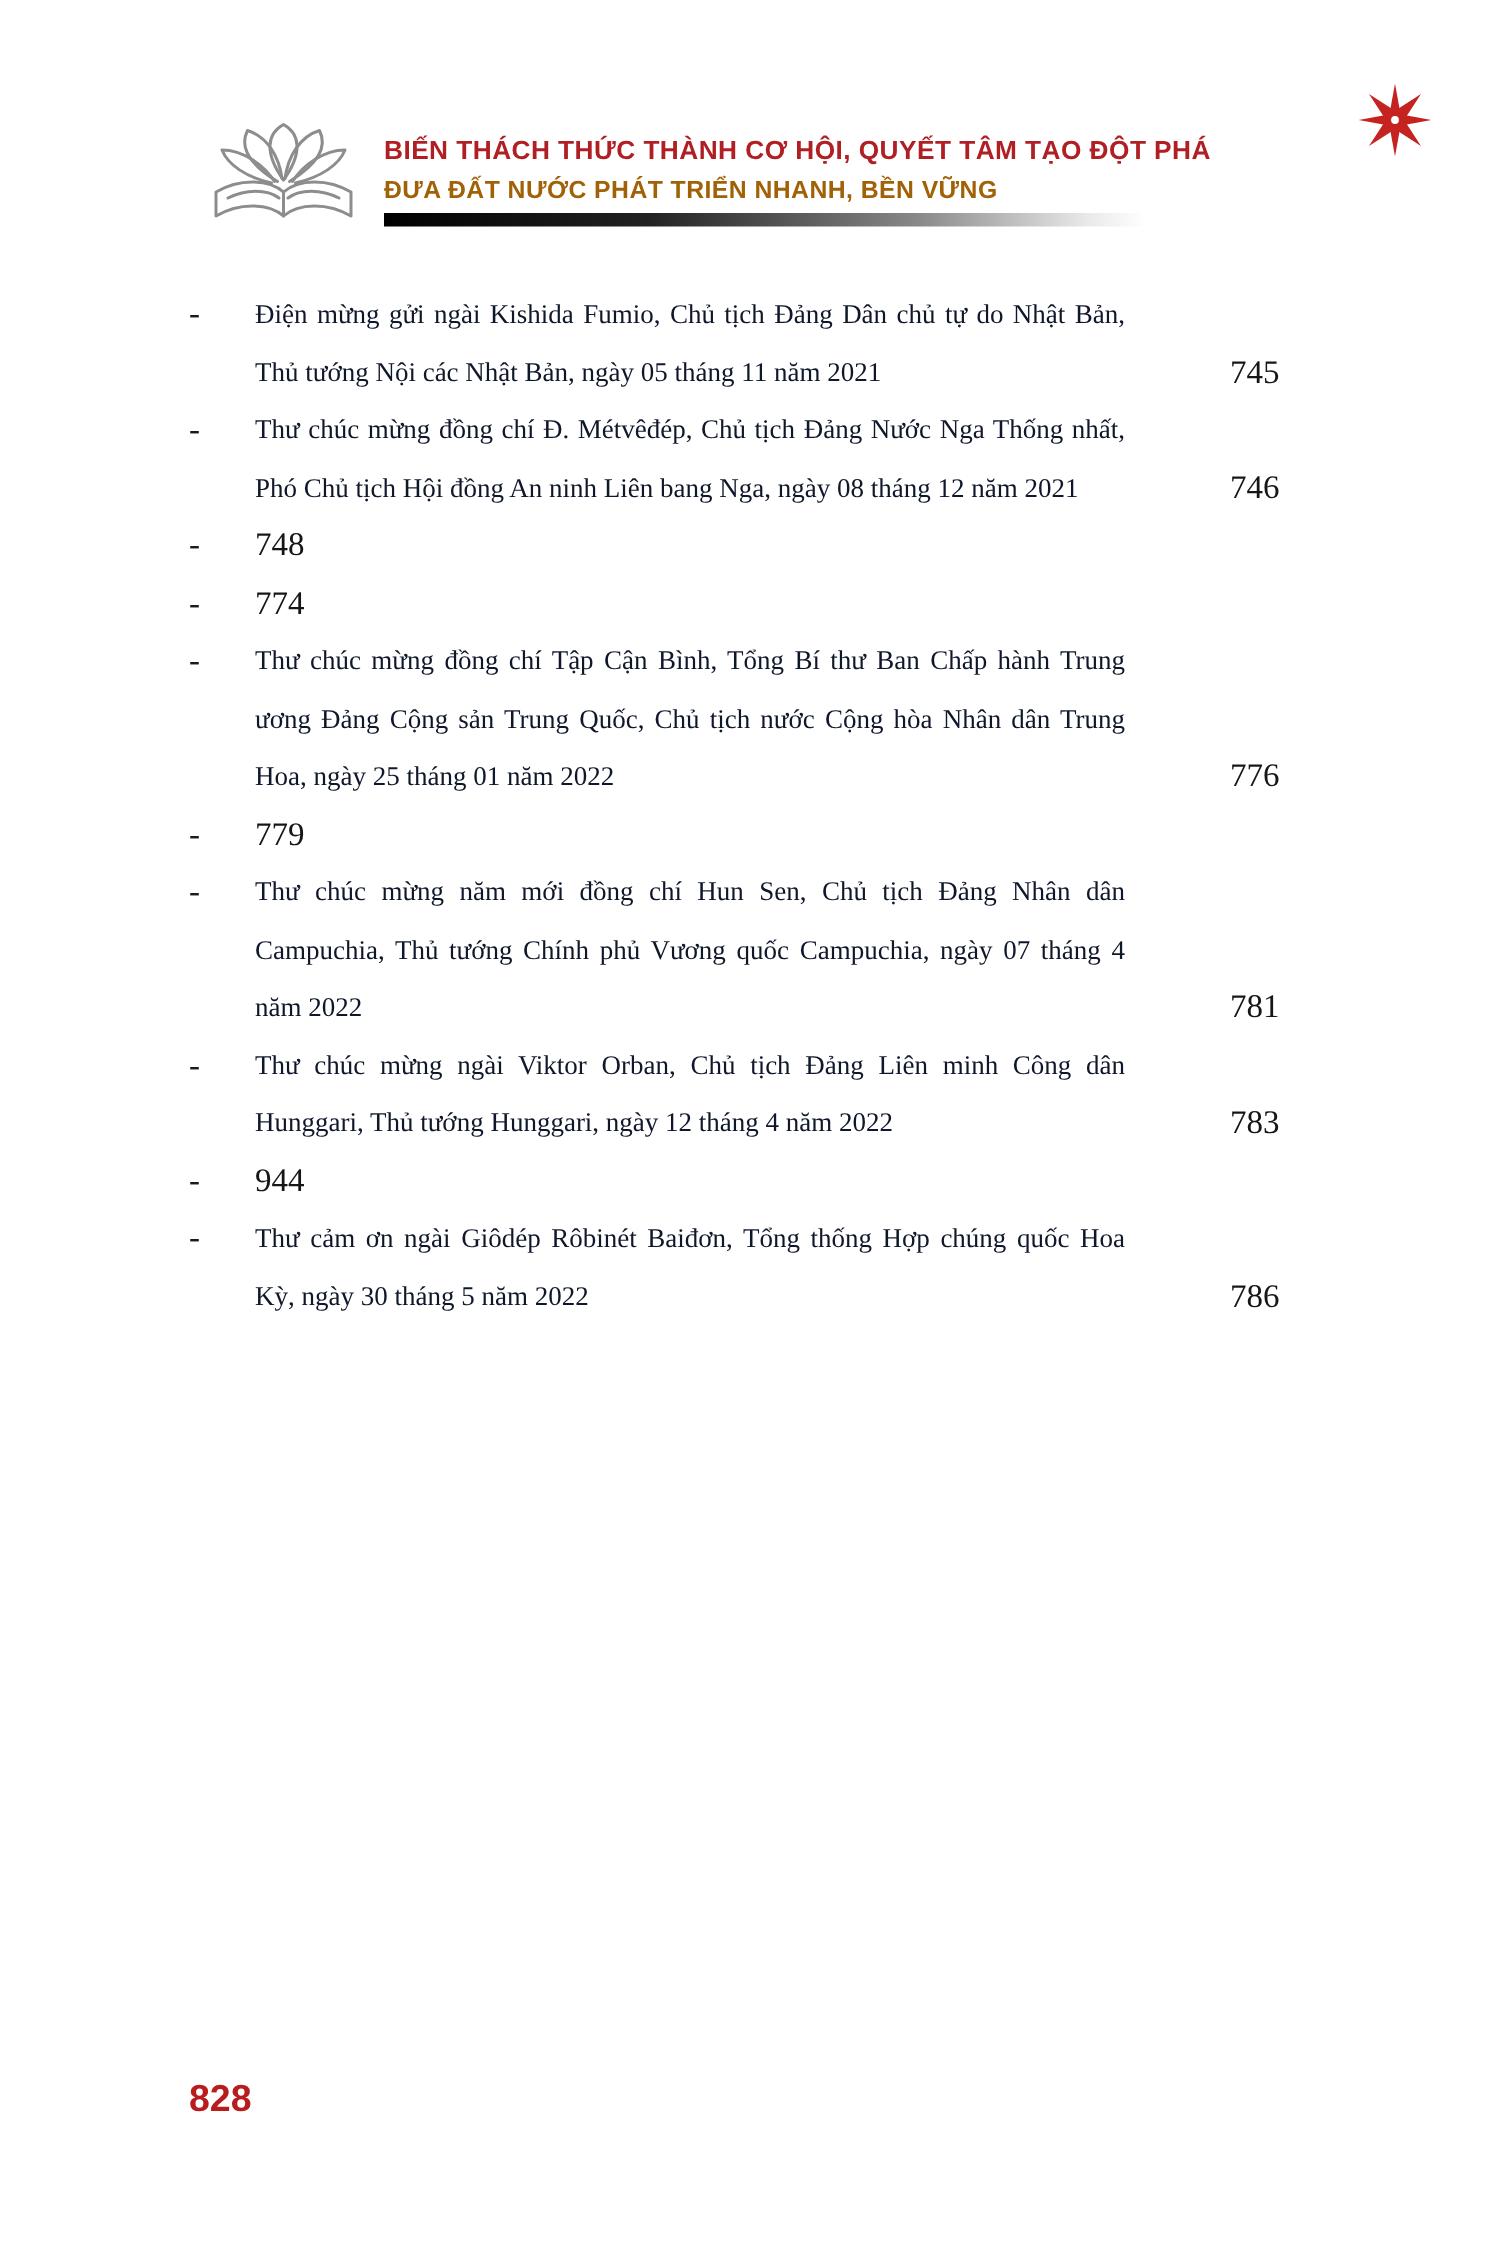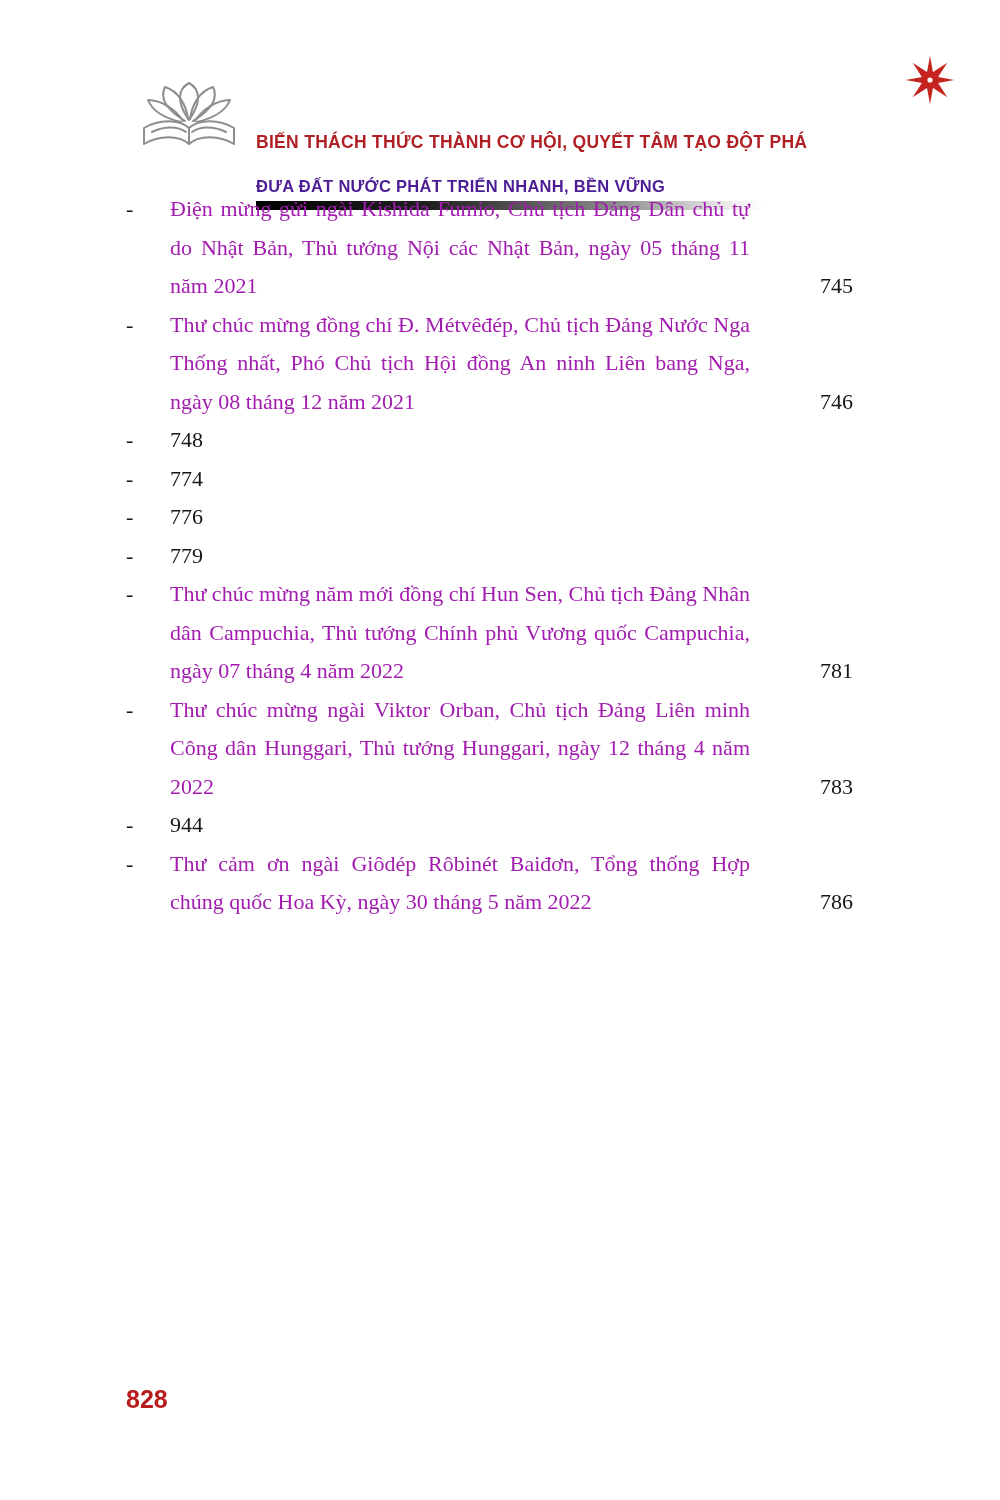--- a/index.html
+++ b/index.html
@@ -14,48 +14,48 @@
   .page { position: absolute; inset: 0; background: #fff; }
 
   
   .header { position: absolute; top: 80px; left: 128px; right: 50px; height: 90px; }
   .logo { position: absolute; left: 6px; top: 0; width: 110px; height: 80px; }
   .logo svg { width: 100%; height: 100%; }
   .titles { position: absolute; left: 128px; top: 10px; width: 560px; }
   .title1 {
     font-family: "Liberation Sans", sans-serif;
     font-weight: bold; font-size: 17.5px; letter-spacing: .3px;
-    color: #b01f24; white-space: nowrap; margin-top: 42px;
+    color: #b01f24; white-space: nowrap;
   }
   .title2 {
     font-family: "Liberation Sans", sans-serif;
     font-weight: bold; font-size: 16.5px; letter-spacing: .3px;
-    color: #4c1d95; white-space: nowrap; margin-top: 24px;
+    color: #a16207; white-space: nowrap; margin-top: 7px;
   }
   .bar {
     margin-top: 5px; height: 9px; width: 508px;
     background: linear-gradient(to right, #000 0%, #222 35%, #888 70%, #e8e8e8 92%, #fff 100%);
     border-radius: 0 5px 5px 0;
   }
   .emblem { position: absolute; top: -28px; right: -6px; width: 52px; height: 56px; }
   .emblem svg { width: 100%; height: 100%; }
 
   
   .toc { position: absolute; top: 190px; left: 126px; width: 750px; }
   .row { display: flex; align-items: flex-start; }
   .dash {
     width: 44px; flex: 0 0 44px;
     font-size: 22px; line-height: 38.5px;
   }
   .text {
     flex: 1 1 auto;
-    font-size: 22px; line-height: 38.5px;
+    font-size: 18px; line-height: 38.5px;
     text-align: justify;
     padding-right: 70px;
-    color: #a21caf;
+    color: #0f172a;
   }
   .pagenum {
     flex: 0 0 56px; width: 56px;
     text-align: left;
     font-size: 22px; line-height: 38.5px;
     align-self: flex-end;
     color: #161616;
   }
 
   
@@ -127,20 +127,21 @@
     <div class="pagenum">748</div>
   </div>
 
   <div class="row">
     <div class="dash">-</div>
     <div class="pagenum">774</div>
   </div>
 
   <div class="row">
     <div class="dash">-</div>
+    <div class="text">Thư chúc mừng đồng chí Tập Cận Bình, Tổng Bí thư Ban Chấp hành Trung ương Đảng Cộng sản Trung Quốc, Chủ tịch nước Cộng hòa Nhân dân Trung Hoa, ngày 25 tháng 01 năm 2022</div>
     <div class="pagenum">776</div>
   </div>
 
   <div class="row">
     <div class="dash">-</div>
     <div class="pagenum">779</div>
   </div>
 
   <div class="row">
     <div class="dash">-</div>

